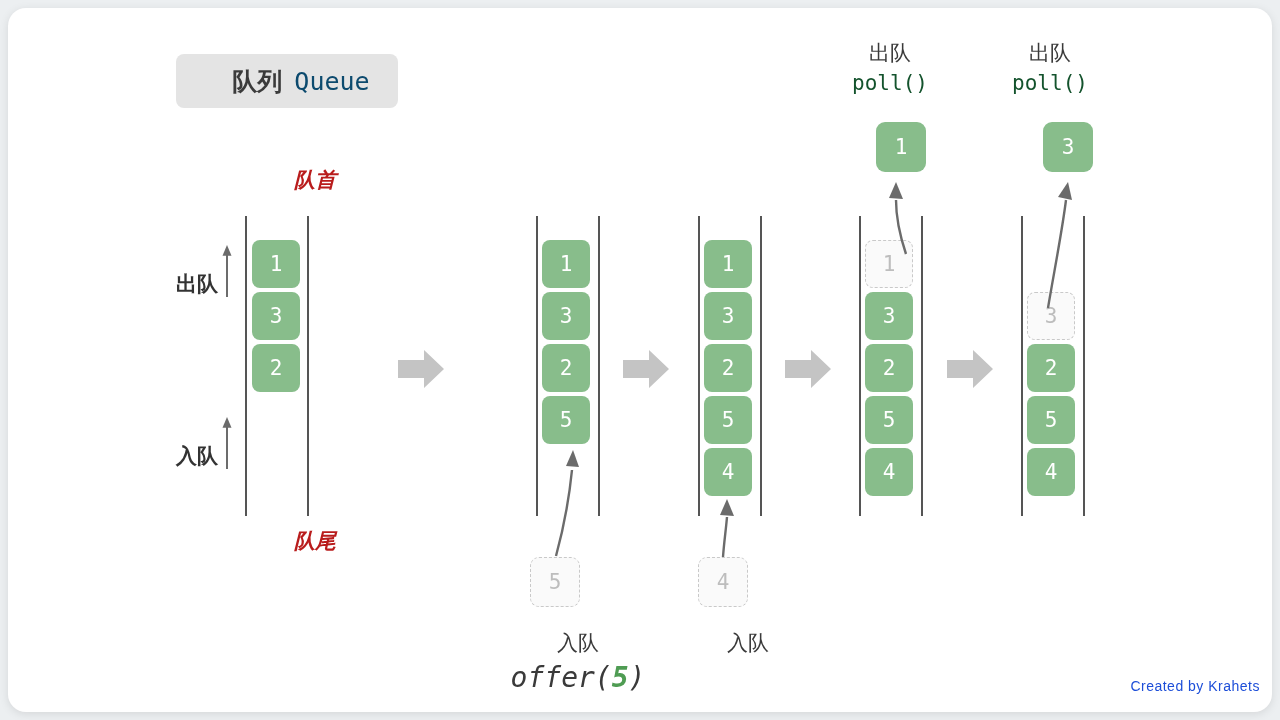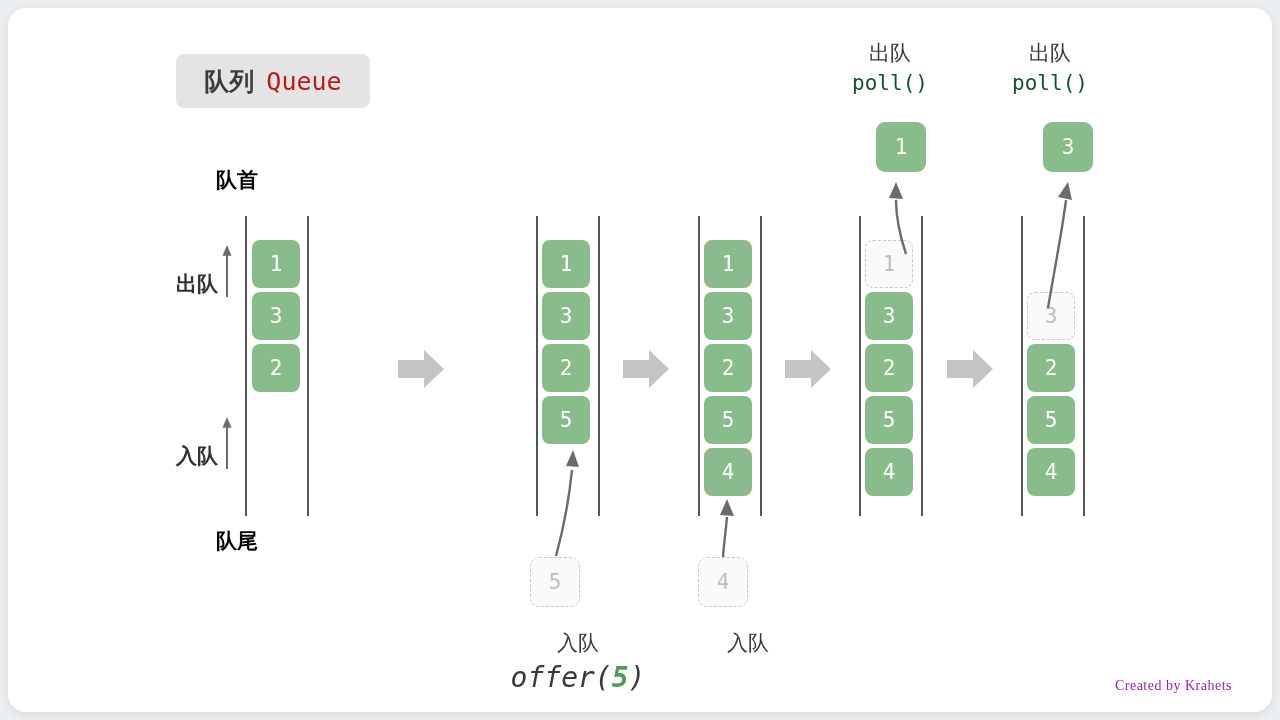--- a/index.html
+++ b/index.html
@@ -14,29 +14,29 @@
     background:#ffffff;border-radius:18px;
     box-shadow:0 2px 10px rgba(0,0,0,0.10);
     overflow:hidden;
   }
   .abs{position:absolute;}
 
   
   #title-badge{
     left:168px;top:46px;width:194px;height:54px;
     background:#e4e4e4;border-radius:8px;
-    display:flex;align-items:center;justify-content:center;gap:12px;
+    display:flex;align-items:center;justify-content:center;gap:12px;padding-left:28px;
   }
   #title-badge .cn{font-size:25px;font-weight:bold;color:#3b3b3b;}
-  #title-badge .en{font-size:25px;color:#b91c1c;font-family:"DejaVu Sans Mono","Liberation Mono",monospace;}
+  #title-badge .en{font-size:25px;color:#0c4a6e;font-family:"DejaVu Sans Mono","Liberation Mono",monospace;}
 
   
   .edge-label{
-    font-size:21px;font-weight:bold;color:#000000;
-    text-align:left;width:120px;
+    font-size:21px;font-weight:bold;color:#b91c1c;
+    text-align:right;width:120px;font-style:italic;
   }
 
   
   .side-label{font-size:21px;font-weight:bold;color:#333;text-align:right;width:70px;}
   .tick-arrow{width:18px;}
 
   
   .rail{background:#555;width:1.6px;}
   .cell{
     width:48px;height:48px;border-radius:8px;
@@ -81,23 +81,23 @@
   .op-caption{
     text-align:center;width:180px;line-height:1.45;
   }
   .op-caption .cn{font-size:21px;color:#3a3a3a;display:block;}
   .op-caption .code{
     font-size:21px;color:#14532d;display:block;
     font-family:"DejaVu Sans Mono","Liberation Mono",monospace;
   }
 
   #watermark{
-    right:40px;bottom:18px;
-    font-size:14px;color:#a21caf;letter-spacing:0.5px;
-    font-family:Liberation Serif, serif;
+    right:12px;bottom:18px;
+    font-size:14px;color:#1d4ed8;letter-spacing:0.5px;
+    font-family:Liberation Sans, sans-serif;
   }
 </style>
 </head>
 <body>
 
 <div id="card">
 
   <div class="abs" id="title-badge">
     <span class="cn">队列</span>
     <span class="en">Queue</span>

